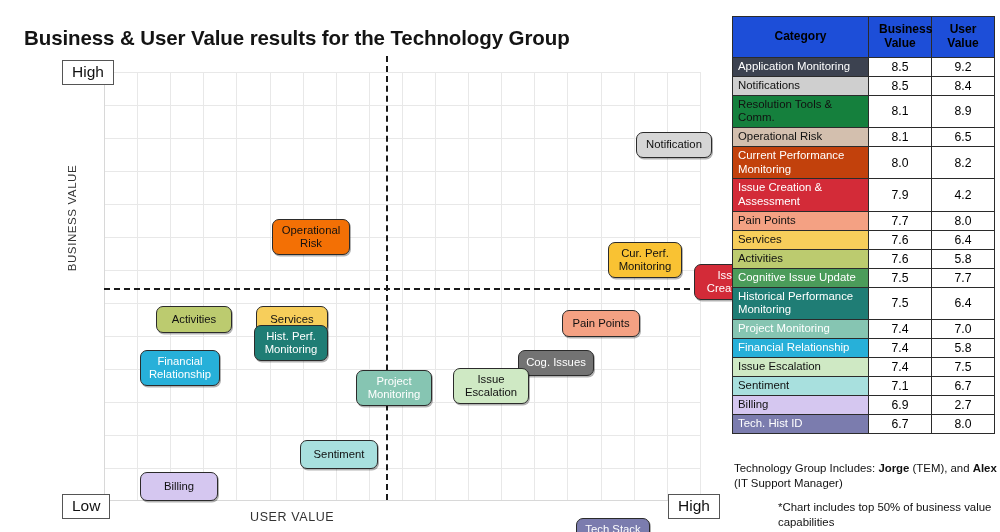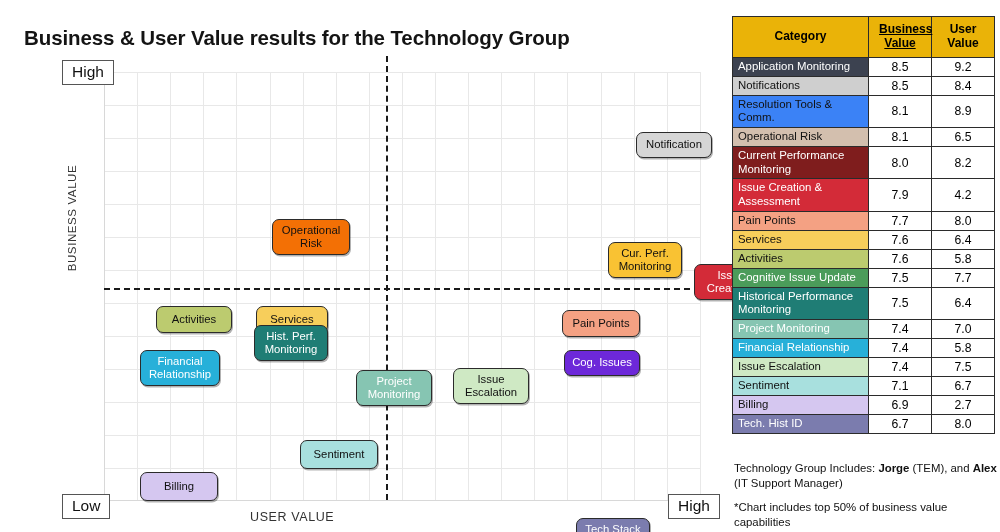--- a/index.html
+++ b/index.html
@@ -77,34 +77,34 @@
 
   
   #table-panel { position:absolute; left:732px; top:16px; width:262px; }
   table { border-collapse:collapse; width:262px; table-layout:fixed; }
   th, td {
     border:1.4px solid #2b2b2b;
     font-size:11.4px;
     padding:2px 5px;
   }
   thead th {
-    text-align:center; font-weight:bold; background:#eab308;
+    text-align:center; font-weight:bold; background:#1d4ed8;
     font-size:12px; line-height:1.15; padding:6px 10px;
   }
   th.c-cat { width:136px; }
-  th.c-bv  { width:63px;text-decoration:underline; }
+  th.c-bv  { width:63px; }
   th.c-uv  { width:63px; }
   td.cat { text-align:left; line-height:1.2; font-size:11.4px; }
   td.num { text-align:center; background:#fff; font-size:12.2px; }
 
   #footnotes {
     position:absolute; left:734px; top:461px; width:266px;
     font-size:11.4px; color:#111; line-height:1.33;
   }
-  #footnotes .fn2 { margin-top:9px; }
+  #footnotes .fn2 { margin-top:9px;margin-left:44px; }
   #footnotes b { font-weight:bold; }
 </style>
 </head>
 <body>
 
 <div id="root">
 
   <div id="chart-panel">
 
     <div id="chart-title">Business &amp; User Value results for the Technology Group</div>
@@ -155,21 +155,21 @@
           <div class="node" style="left: 640px; top: 148px; width: 70px; height: 26px; background: rgb(251, 252, 254); color: rgb(17, 17, 17);">Res. Tools</div>
           <div class="node" style="left: 168px; top: 147px; width: 78px; height: 36px; background: rgb(243, 112, 5); color: rgb(17, 17, 17);">Operational
 Risk</div>
           <div class="node" style="left: 504px; top: 170px; width: 74px; height: 36px; background: rgb(249, 194, 51); color: rgb(17, 17, 17);">Cur. Perf.
 Monitoring</div>
           <div class="node" style="left: 590px; top: 192px; width: 74px; height: 36px; background: rgb(211, 43, 56); color: rgb(255, 255, 255);">Issue
 Creations</div>
           <div class="node" style="left: 458px; top: 238px; width: 78px; height: 27px; background: rgb(244, 161, 131); color: rgb(17, 17, 17);">Pain Points</div>
           <div class="node" style="left: 152px; top: 234px; width: 72px; height: 27px; background: rgb(247, 206, 91); color: rgb(17, 17, 17);">Services</div>
           <div class="node" style="left: 52px; top: 234px; width: 76px; height: 27px; background: rgb(188, 203, 111); color: rgb(17, 17, 17);">Activities</div>
-          <div class="node" style="left: 460px; top: 278px; width: 76px; height: 26px; background: #6d28d9; color: rgb(255, 255, 255);">Cog. Issues</div>
+          <div class="node" style="left: 414px; top: 278px; width: 76px; height: 26px; background: #737373; color: rgb(255, 255, 255);">Cog. Issues</div>
           <div class="node" style="left: 150px; top: 253px; width: 74px; height: 36px; background: rgb(31, 125, 117); color: rgb(255, 255, 255);">Hist. Perf.
 Monitoring</div>
           <div class="node" style="left: 252px; top: 298px; width: 76px; height: 36px; background: rgb(134, 197, 178); color: rgb(255, 255, 255);">Project
 Monitoring</div>
           <div class="node" style="left: 36px; top: 278px; width: 80px; height: 36px; background: rgb(39, 176, 217); color: rgb(255, 255, 255);">Financial
 Relationship</div>
           <div class="node" style="left: 349px; top: 296px; width: 76px; height: 36px; background: rgb(207, 233, 196); color: rgb(17, 17, 17);">Issue
 Escalation</div>
           <div class="node" style="left: 196px; top: 368px; width: 78px; height: 29px; background: rgb(168, 224, 222); color: rgb(17, 17, 17);">Sentiment</div>
           <div class="node" style="left: 36px; top: 400px; width: 78px; height: 29px; background: rgb(213, 199, 240); color: rgb(17, 17, 17);">Billing</div>
@@ -200,31 +200,31 @@
             <td class="cat" style="background: rgb(60, 66, 80); color: rgb(255, 255, 255);">Application Monitoring</td>
             <td class="num">8.5</td>
             <td class="num">9.2</td>
           </tr>
           <tr>
             <td class="cat" style="background: rgb(207, 207, 207); color: rgb(17, 17, 17);">Notifications</td>
             <td class="num">8.5</td>
             <td class="num">8.4</td>
           </tr>
           <tr>
-            <td class="cat" style="background: #3b82f6; color: rgb(17, 17, 17);">Resolution Tools &amp; Comm.</td>
+            <td class="cat" style="background: #15803d; color: rgb(17, 17, 17);">Resolution Tools &amp; Comm.</td>
             <td class="num">8.1</td>
             <td class="num">8.9</td>
           </tr>
           <tr>
             <td class="cat" style="background: rgb(211, 191, 174); color: rgb(17, 17, 17);">Operational Risk</td>
             <td class="num">8.1</td>
             <td class="num">6.5</td>
           </tr>
           <tr>
-            <td class="cat" style="background: #7f1d1d; color: rgb(255, 255, 255); margin-top: 32px;">Current Performance Monitoring</td>
+            <td class="cat" style="background: #c2410c; color: rgb(255, 255, 255); margin-top: 32px;">Current Performance Monitoring</td>
             <td class="num">8.0</td>
             <td class="num">8.2</td>
           </tr>
           <tr>
             <td class="cat" style="background: rgb(211, 43, 56); color: rgb(255, 255, 255); margin-left: 42px;">Issue Creation &amp; Assessment</td>
             <td class="num">7.9</td>
             <td class="num">4.2</td>
           </tr>
           <tr>
             <td class="cat" style="background: rgb(244, 161, 131); color: rgb(17, 17, 17);">Pain Points</td>

